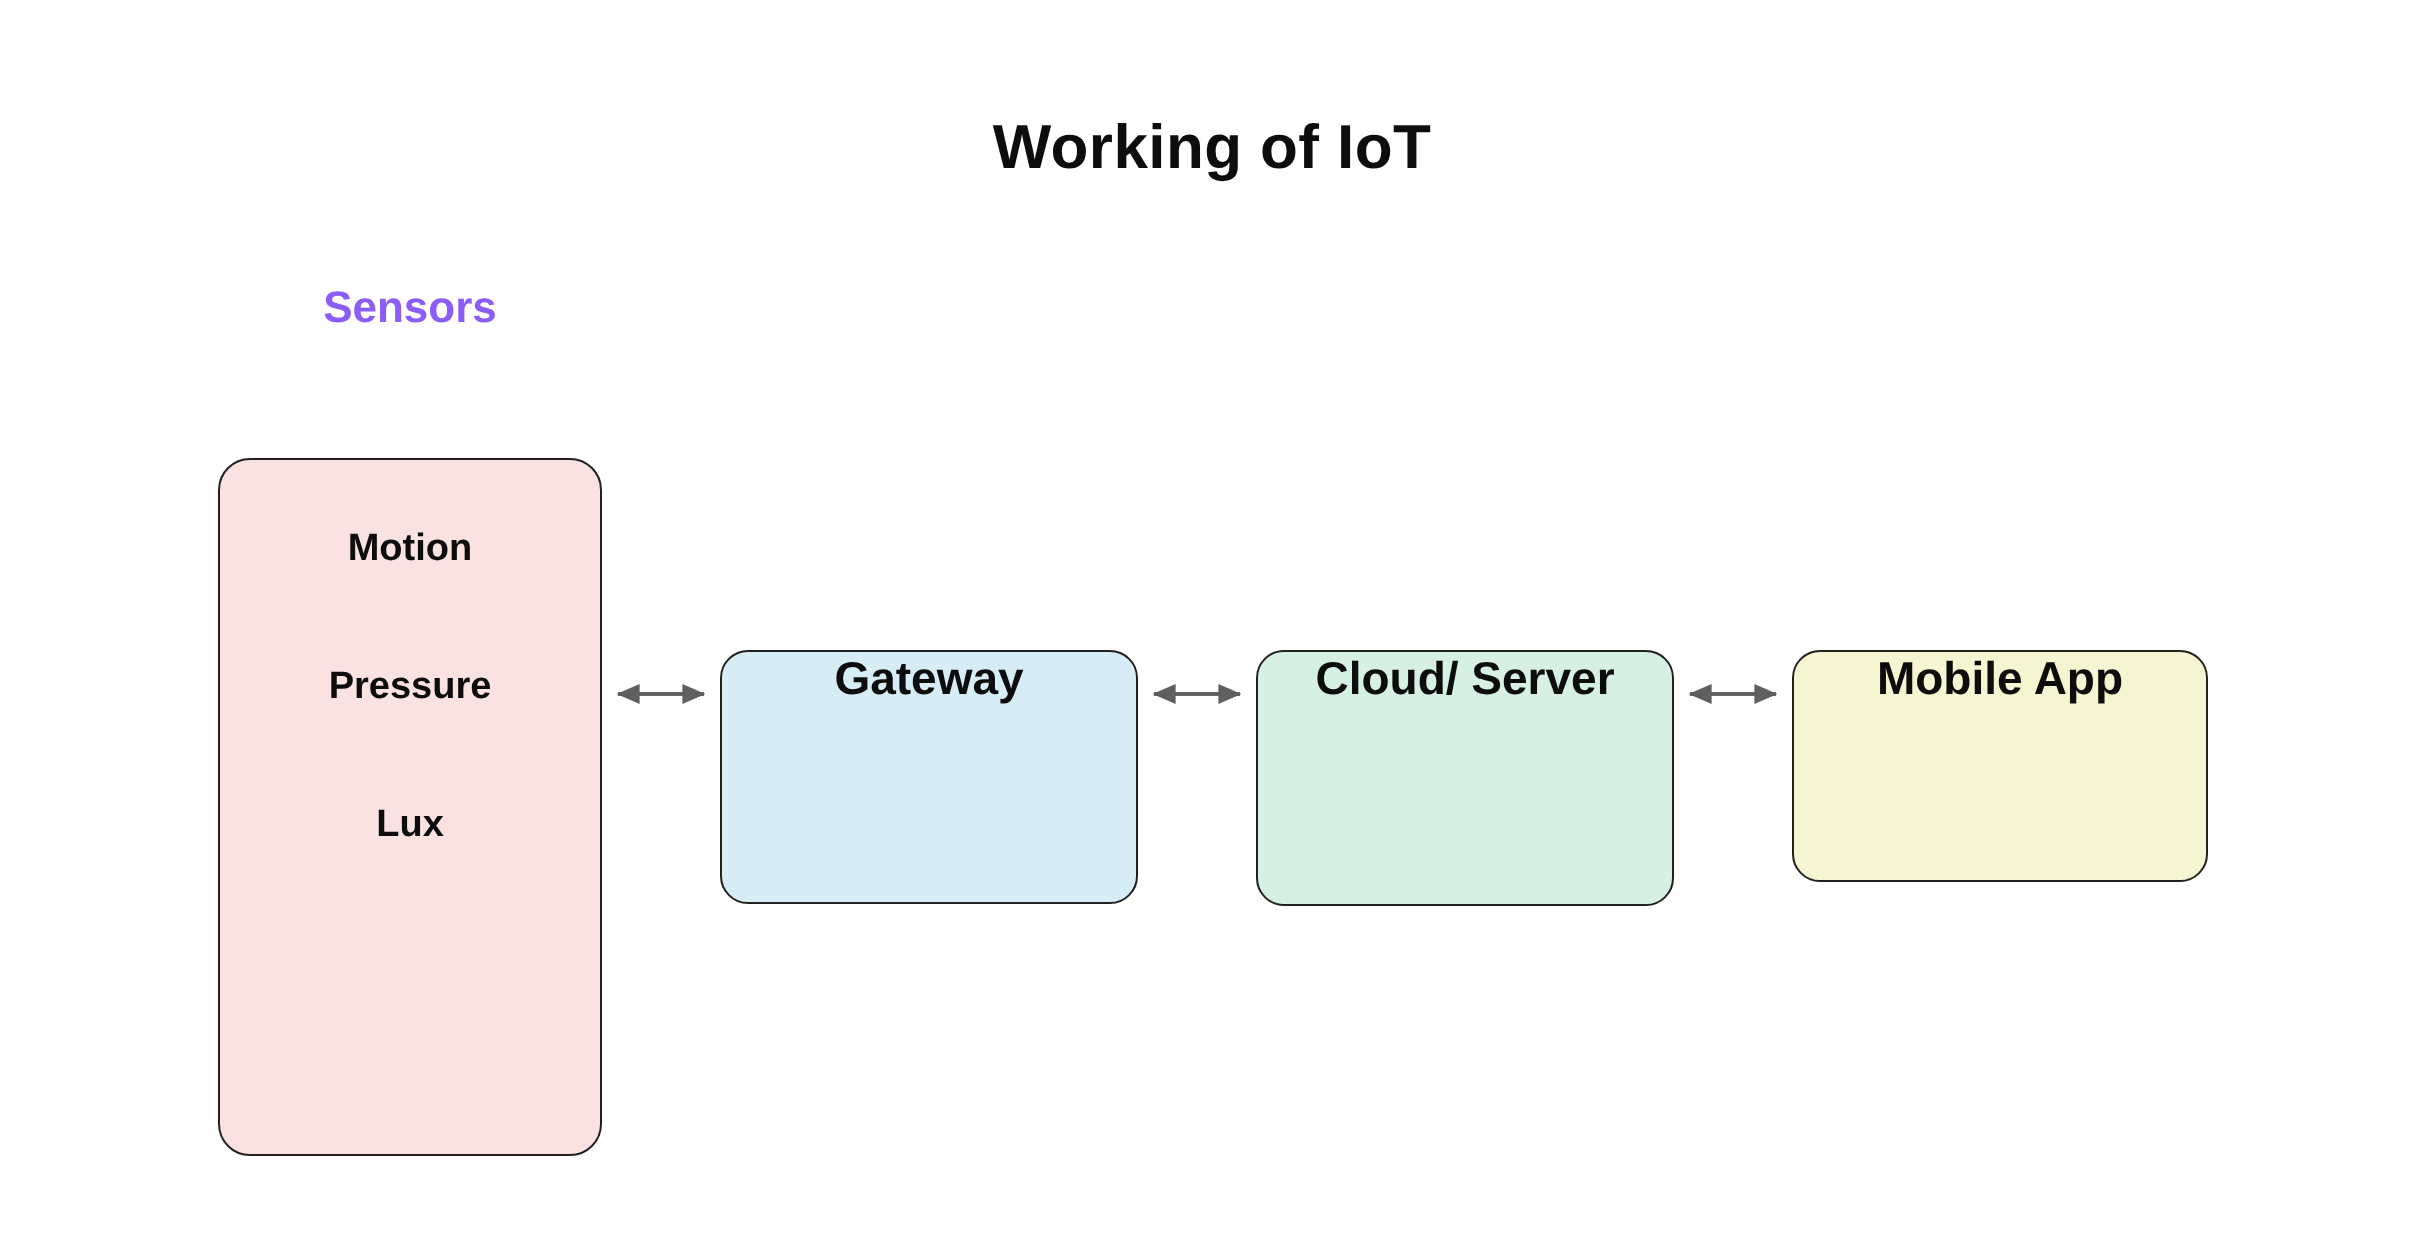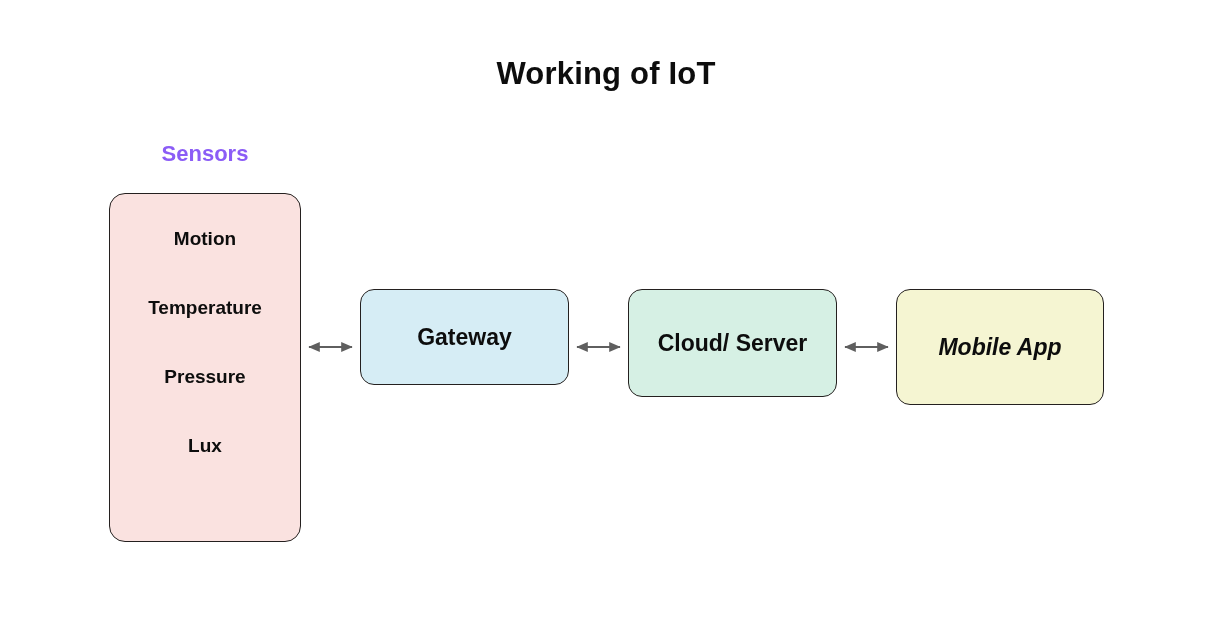--- a/index.html
+++ b/index.html
@@ -46,22 +46,22 @@
     color: #8b5cf6;
   }
 
   
   .node {
     position: absolute;
     box-sizing: border-box;
     border: 1.4px solid #24201f;
     border-radius: 14px;
     display: flex;
-    align-items: center;
     justify-content: center;
+    margin-top: 36px;
   }
 
   
   .node-sensors {
     left: 109px;
     top: 193px;
     width: 192px;
     height: 349px;
     background: #fae2e0;
     border-radius: 16px;
@@ -79,39 +79,38 @@
   }
   .sensor-item:last-child {
     margin-bottom: 0;
   }
 
   
   .node-gateway {
     left: 360px;
     top: 289px;
     width: 209px;
-    height: 96px;
+    height: 127px;
     background: #d6edf5;
   }
   
   .node-cloud {
     left: 628px;
     top: 289px;
     width: 209px;
-    height: 108px;
+    height: 128px;
     background: #d6f0e4;
   }
   
   .node-mobile {
     left: 896px;
     top: 289px;
     width: 208px;
     height: 116px;
     background: #f5f5d2;
-    font-style: italic;
   }
 
   .node-label {
     font-size: 23px;
     font-weight: bold;
     color: #0d0d0d;
     text-align: center;
     line-height: 1.15;
     padding: 0 8px;
   }
@@ -134,21 +133,20 @@
 <body>
 
 <div class="canvas">
 
   <div class="diagram-title">Working of IoT</div>
 
   <div class="group-label">Sensors</div>
 
   <div class="node node-sensors">
     <div class="sensor-item">Motion</div>
-    <div class="sensor-item">Temperature</div>
     <div class="sensor-item">Pressure</div>
     <div class="sensor-item">Lux</div>
   </div>
 
   <div class="connector conn-sensors-gateway">
     <svg width="59" height="24" viewBox="0 0 59 24">
       <defs>
         <marker id="arrow-r-1" markerWidth="7" markerHeight="7" refX="6" refY="3.2" orient="auto">
           <path d="M0,0.4 L6.4,3.2 L0,6 z" fill="#5f5f5f"></path>
         </marker>

